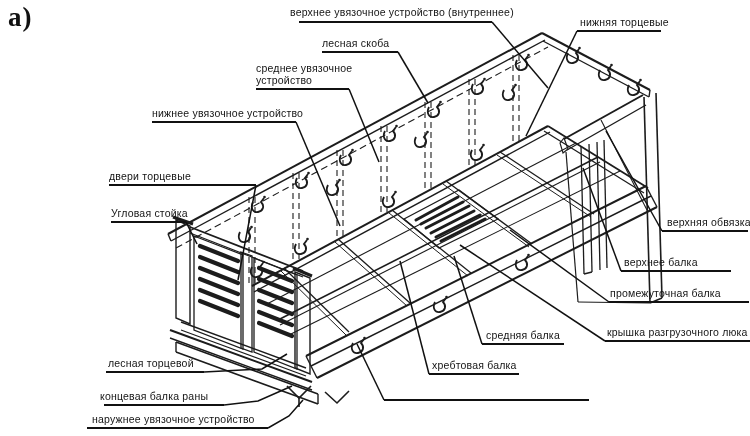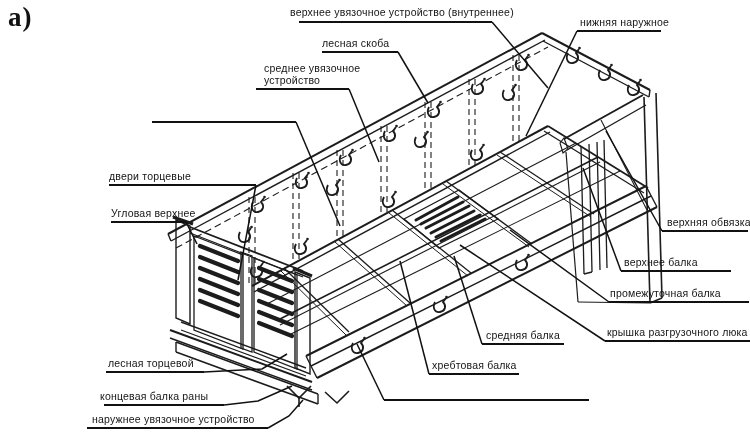--- a/index.html
+++ b/index.html
@@ -5,21 +5,21 @@
   html,body{margin:0;padding:0;background:#fff;}
   .stage{
     position:relative;width:750px;height:436px;background:#ffffff;overflow:hidden;
     font-family:"Liberation Sans",sans-serif;
   }
   .stage svg{position:absolute;left:0;top:0;}
   .lbl{
     position:absolute;font-size:10.5px;font-weight:normal;color:#141414;
     letter-spacing:.2px;white-space:nowrap;line-height:12px;
   }
-  .lbl.wrap{white-space:normal;width:98px;margin-left:8px;}
+  .lbl.wrap{white-space:normal;width:98px;}
   .marker{
     font-family:"Liberation Serif",serif;font-size:27px;font-weight:bold;
     letter-spacing:1px;line-height:30px;color:#111;
   }
 </style>
 </head>
 <body>
 
 <div class="stage">
 
@@ -238,26 +238,27 @@
 </svg>
 
 <div class="lbl marker" style="left:8px;top:2px">а)</div>
 
 <div class="lbl" style="left:290px;top:6px">верхнее увязочное устройство (внутреннее)</div>
 
 <div class="lbl" style="left:322px;top:37px">лесная скоба</div>
 
 <div class="lbl wrap" style="left:256px;top:62px">среднее увязочное устройство</div>
 
+<div class="lbl" style="left:152px;top:107px">нижнее увязочное устройство</div>
 
 <div class="lbl" style="left:109px;top:170px">двери торцевые</div>
 
-<div class="lbl" style="left:111px;top:207px">Угловая верхнее</div>
-
-<div class="lbl" style="left:580px;top:16px">нижняя наружное</div>
+<div class="lbl" style="left:111px;top:207px">Угловая стойка</div>
+
+<div class="lbl" style="left:580px;top:16px">нижняя торцевые</div>
 
 <div class="lbl" style="left:667px;top:216px">верхняя обвязка</div>
 
 <div class="lbl" style="left:624px;top:256px">верхнее балка</div>
 
 <div class="lbl" style="left:610px;top:287px">промежуточная балка</div>
 
 <div class="lbl" style="left:607px;top:326px">крышка разгрузочного люка</div>
 
 <div class="lbl" style="left:486px;top:329px">средняя балка</div>

